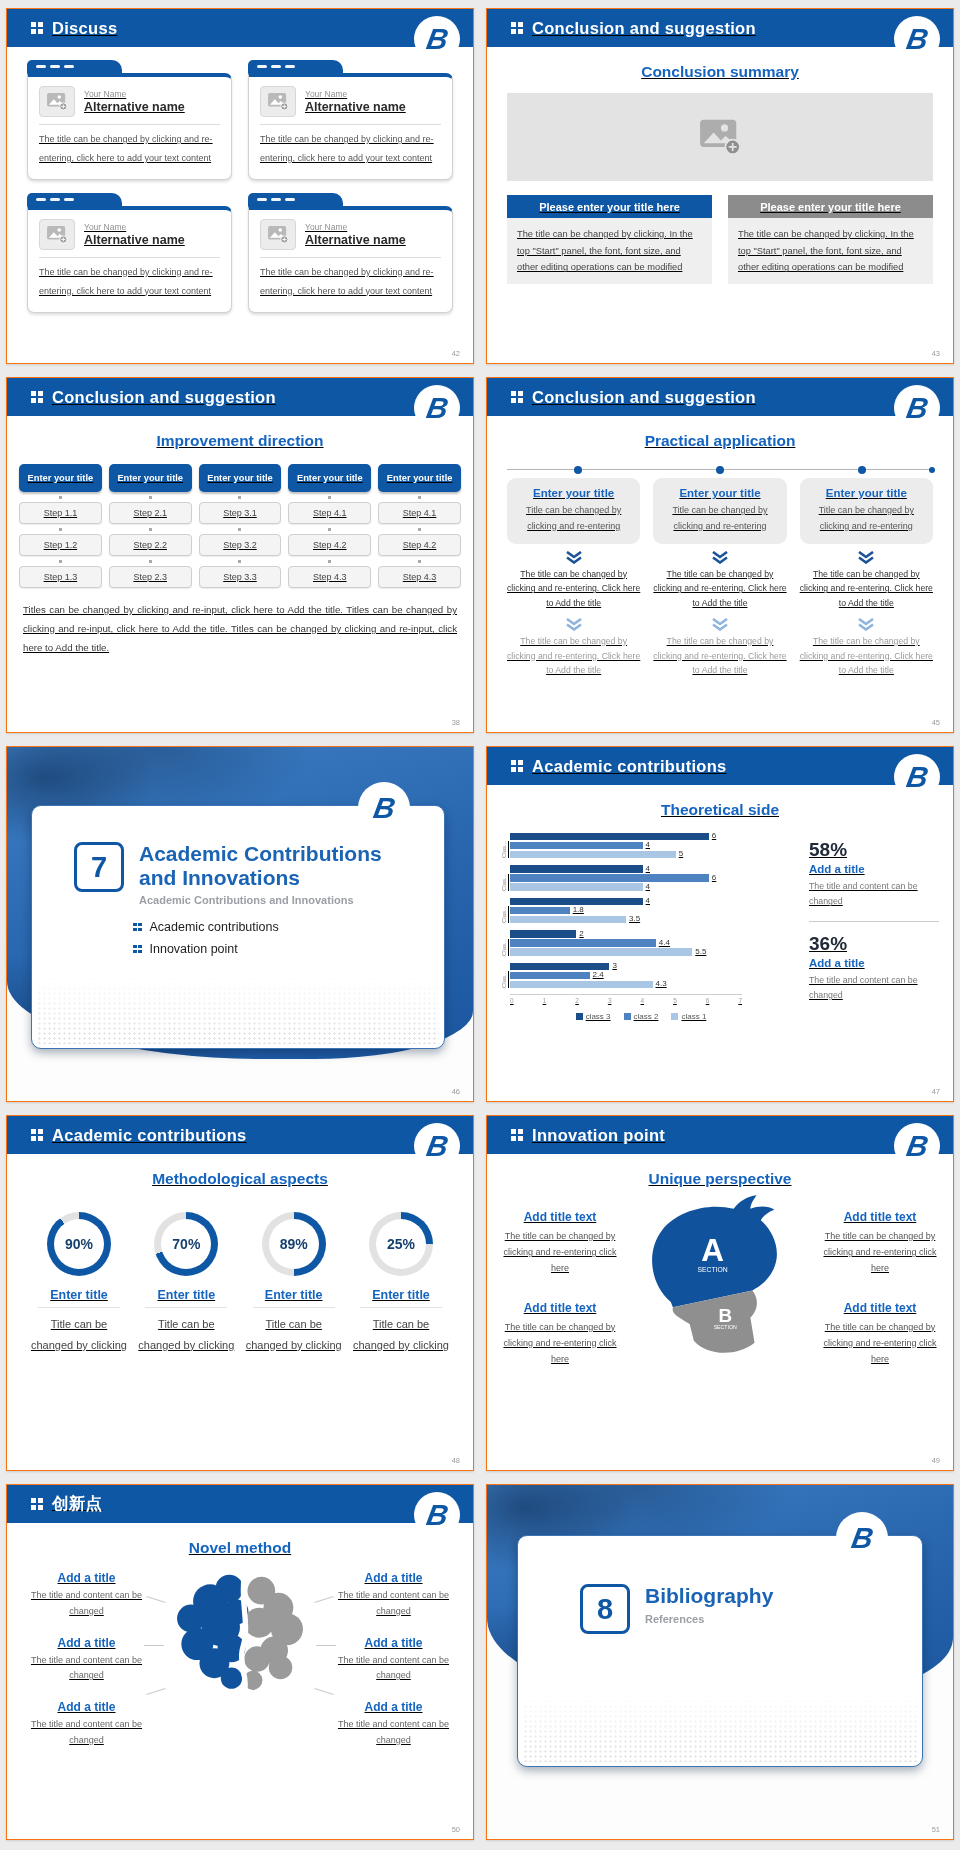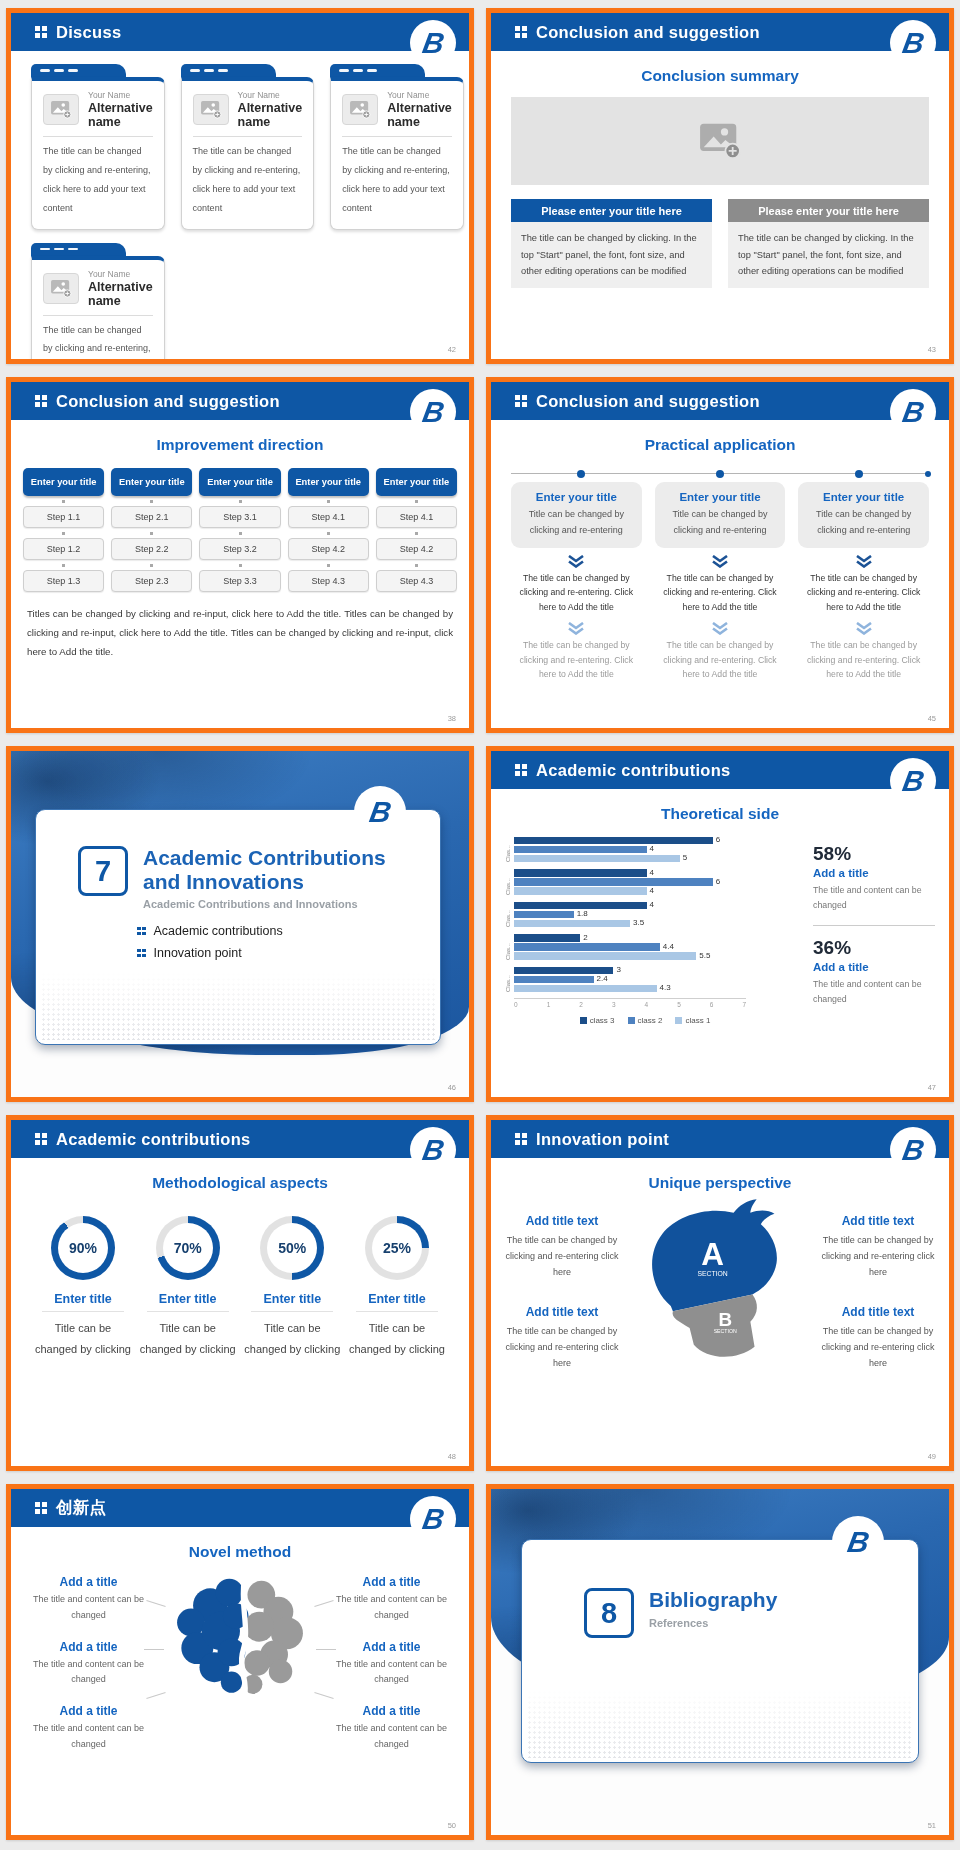--- a/index.html
+++ b/index.html
@@ -1,32 +1,32 @@
 <!DOCTYPE html>
 <html style="--accent: #0e57a5; --tblue: #1565c0;"><head>
 <meta charset="utf-8">
 <style>
   :root{ --accent:#0e57a5; --tblue:#1565c0; }
   html,body{margin:0;padding:0;background:#ebebeb;}
   body{width:960px;height:1850px;font-family:"Liberation Sans",sans-serif;-webkit-font-smoothing:antialiased;}
   .board{display:grid;grid-template-columns:468px 468px;grid-auto-rows:356px;gap:13px 12px;padding:8px 6px;}
-  .slide{position:relative;background:#fff;border:5px solid #f97316;overflow:hidden;box-shadow:0 1px 2px rgba(0,0,0,.12);}
+  .slide{position:relative;background:#fff;border:1px solid #f97316;overflow:hidden;box-shadow:0 1px 2px rgba(0,0,0,.12);text-decoration:underline;}
   
   .band{height:38px;background:var(--accent);display:flex;align-items:center;padding-left:24px;gap:9px;}
   .htxt{color:#fff;font-size:16.5px;font-weight:bold;letter-spacing:.3px;white-space:nowrap;}
   .qicon{display:grid;grid-template-columns:5px 5px;grid-auto-rows:5px;gap:2px;flex:none;}
   .qicon i{background:#fff;display:block;}
   .qicon.blue i{background:var(--accent);}
   .qicon.small{grid-template-columns:3.5px 3.5px;grid-auto-rows:3.5px;gap:1.5px;}
   .logoCir{position:absolute;top:7px;right:13px;width:46px;height:46px;background:#fff;border-radius:50%;display:flex;align-items:center;justify-content:center;z-index:3;}
   .logoB{font-style:italic;font-weight:bold;font-size:29px;color:var(--accent);transform:skewX(-10deg);line-height:1;}
   .stitle{text-align:center;color:var(--tblue);font-weight:bold;font-size:15.5px;margin-top:16px;}
   .pg{position:absolute;right:13px;bottom:5px;font-size:7.5px;color:#9b9b9b;}
   
-  .cards{display:grid;grid-template-columns:1fr 1fr 1fr;gap:13px 16px;margin:13px 20px 0;}
+  .cards{display:grid;grid-template-columns:1fr 1fr;gap:13px 16px;margin:13px 20px 0;}
   .tab{width:86px;height:13px;background:var(--accent);border-radius:5px 10px 0 0;display:flex;align-items:center;gap:4px;padding-left:9px;}
   .tab i{width:10px;height:2.5px;background:rgba(255,255,255,.95);border-radius:2px;}
   .fbody{border:1px solid #d2d2d2;border-top:4px solid var(--accent);border-radius:0 7px 7px 7px;box-shadow:0 2px 3px rgba(0,0,0,.13);padding:9px 11px 11px;background:#fff;}
   .fhead{display:flex;gap:9px;align-items:center;}
   .imgph{width:34px;height:29px;background:#ececec;border:1px solid #d7d7d7;border-radius:4px;display:flex;align-items:center;justify-content:center;flex:none;}
   .imgph svg,.phbig svg{display:block;}
   .nlab{font-size:8.5px;color:#909090;}
   .nval{font-size:12.5px;font-weight:bold;color:#2b2b2b;margin-top:1px;}
   .fline{border-top:1px solid #dcdcdc;margin:7px 0 5px;}
   .fbodytxt{font-size:9px;color:#555;line-height:2.1;}
@@ -616,21 +616,21 @@
       </div>
       <div class="ditem">
         <div class="donut" style="background: conic-gradient(rgb(14, 87, 165) 0deg, rgb(14, 87, 165) 70%, rgb(226, 226, 226) 70%, rgb(226, 226, 226) 100%);">
             <em>70%</em>
           </div>
         <div class="dtitle">Enter title</div>
         <div class="ddesc">Title can be changed by clicking</div>
       </div>
       <div class="ditem">
         <div class="donut" style="background: conic-gradient(rgb(14, 87, 165) 0deg, rgb(14, 87, 165) 50%, rgb(226, 226, 226) 50%, rgb(226, 226, 226) 100%);">
-            <em>50%</em>
+            <em>89%</em>
           </div>
         <div class="dtitle">Enter title</div>
         <div class="ddesc">Title can be changed by clicking</div>
       </div>
       <div class="ditem">
         <div class="donut" style="background: conic-gradient(rgb(14, 87, 165) 0deg, rgb(14, 87, 165) 25%, rgb(226, 226, 226) 25%, rgb(226, 226, 226) 100%);">
             <em>25%</em>
           </div>
         <div class="dtitle">Enter title</div>
         <div class="ddesc">Title can be changed by clicking</div>

